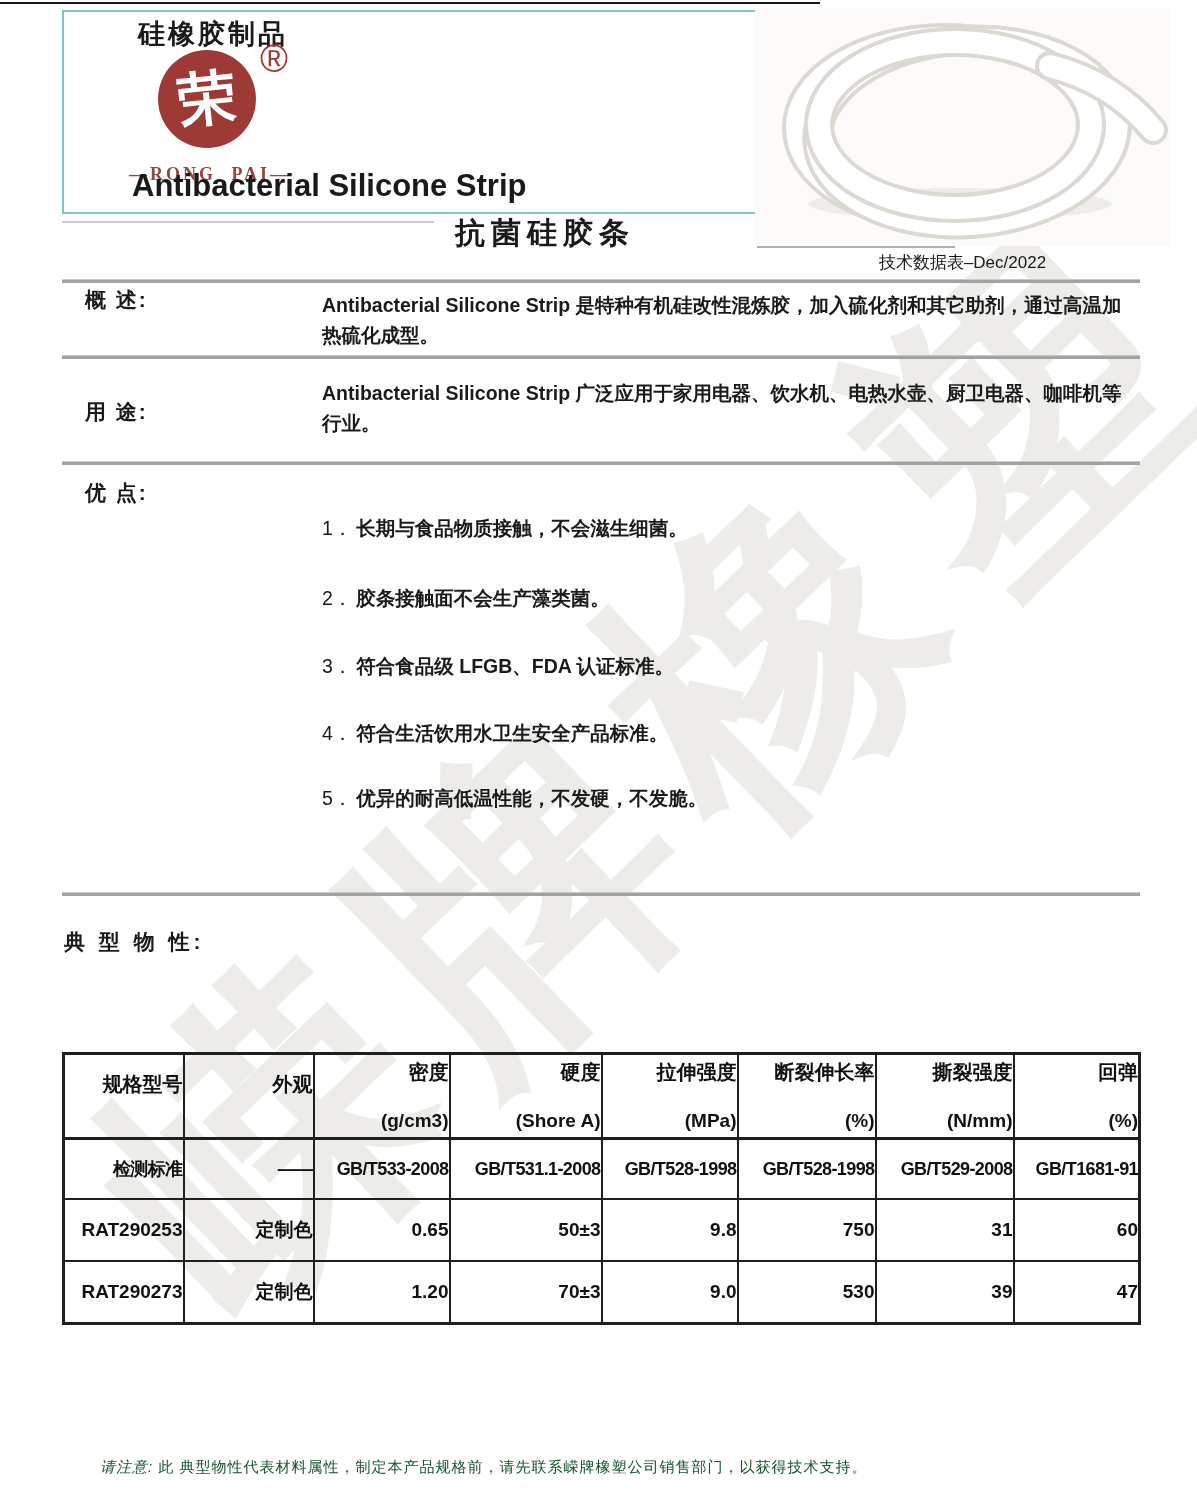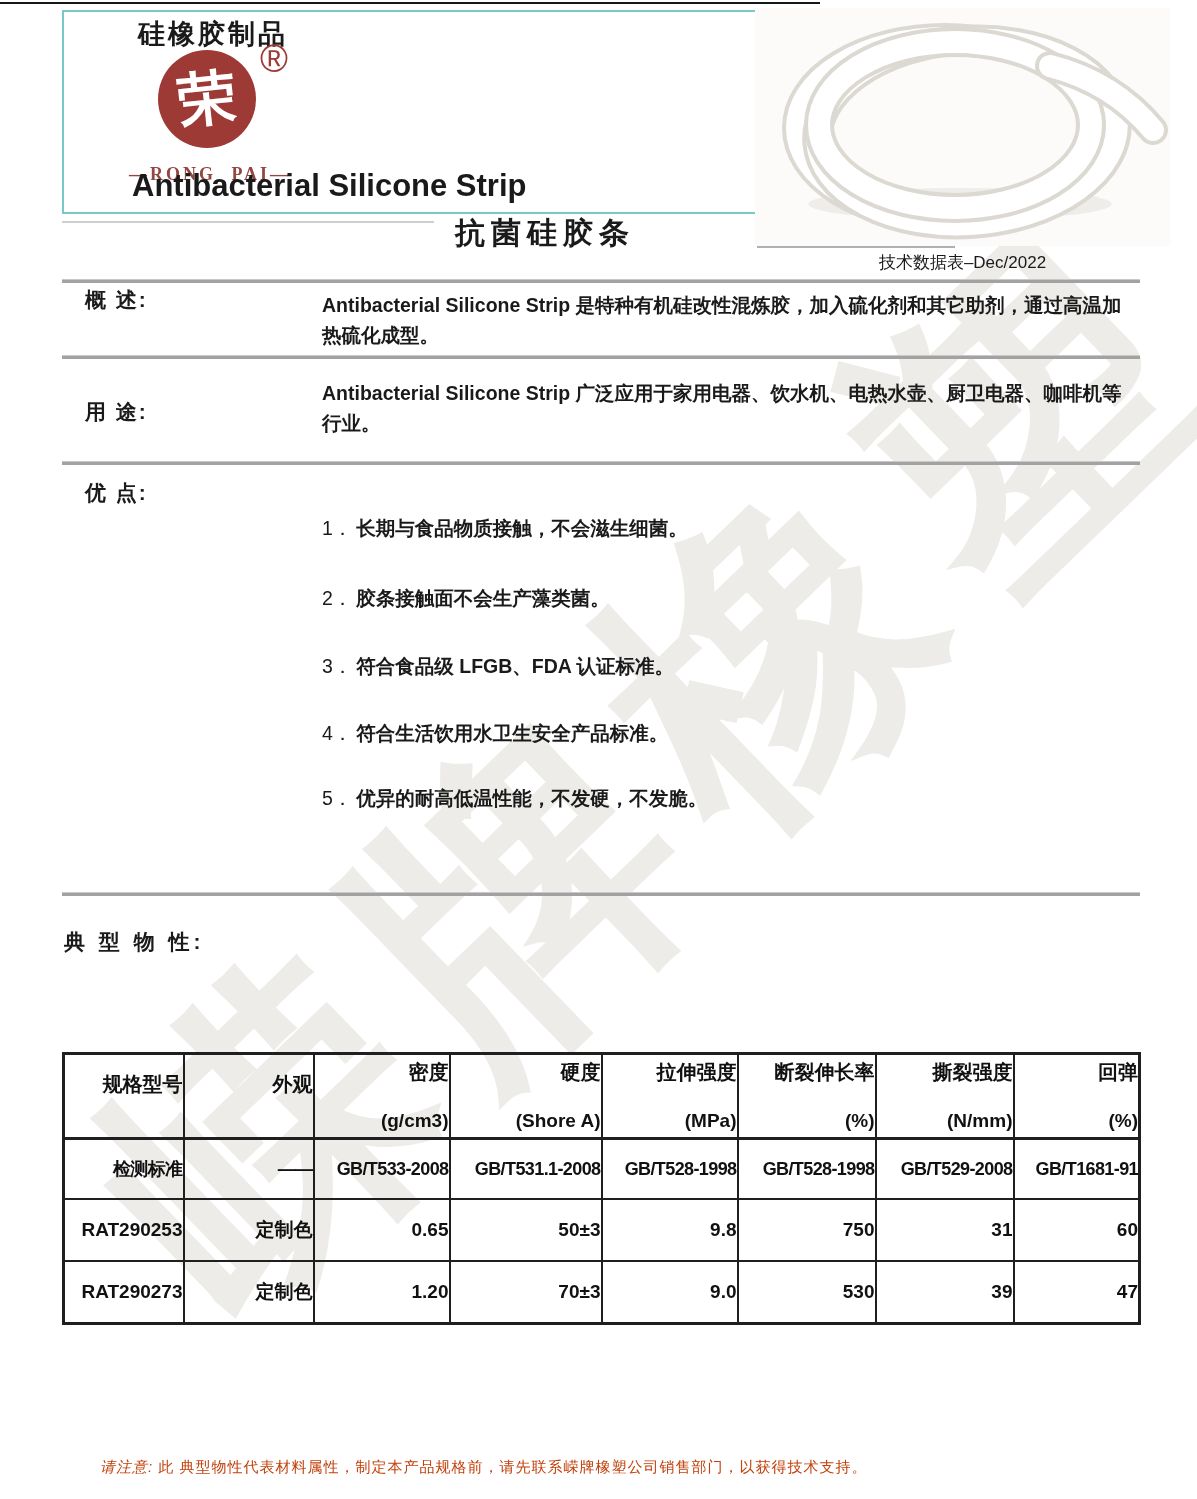--- a/index.html
+++ b/index.html
@@ -58,21 +58,21 @@
                border-collapse:collapse;table-layout:fixed;text-align:right;color:#111;}
   .props-table th,.props-table td{border:2px solid #1f1f1f;padding:0;overflow:hidden;}
   .props-table{border:3px solid #1f1f1f;}
   .props-table thead th{height:82px;font-size:20px;font-weight:700;line-height:1.3;
                         border-bottom:3px solid #1f1f1f;}
   .props-table .unit{font-size:19px;font-weight:700;margin-top:24px;}
   .row-std td{height:58px;font-size:18px;font-weight:700;letter-spacing:-0.6px;}
   .row-data td{height:60px;font-size:19px;font-weight:700;}
 
   
-  .footer{position:absolute;left:100px;top:1458px;font-size:15px;color:#c2410c;
+  .footer{position:absolute;left:100px;top:1458px;font-size:15px;color:#14532d;
           letter-spacing:1px;z-index:2;}
   .footer .prefix{font-style:italic;}
 </style>
 </head>
 <body>
 
 <div class="watermark">嵘牌橡塑</div>
 
 <div class="topline"></div>
 <div class="brandbox"></div>

